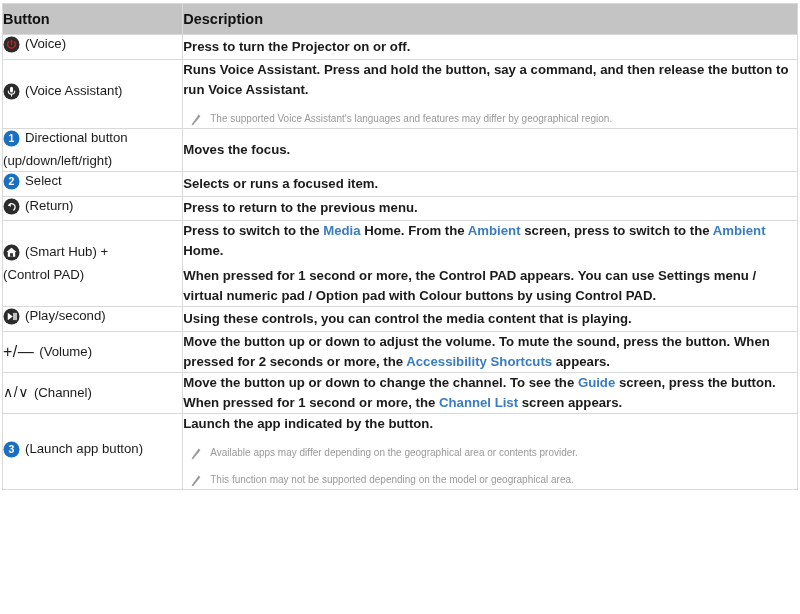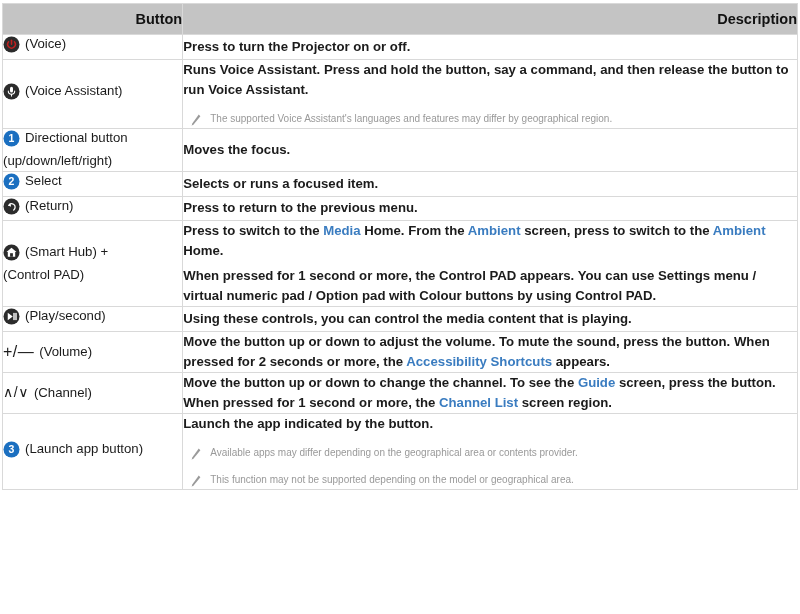--- a/index.html
+++ b/index.html
@@ -32,21 +32,21 @@
   table.btn-table td {
     border: 1px solid #d9d9d9;
     vertical-align: middle;
     padding: 0;
   }
   thead th {
     background: #c4c4c4;
     color: #111111;
     font-size: 14.5px;
     font-weight: bold;
-    text-align: right;
+    text-align: left;
     height: 30px;
     line-height: 30px;
     border-color: #bdbdbd;
     border-top: 1px solid #c4c4c4;
   }
   col.c-button { width: 180px; }
   col.c-desc { width: 614px; }
 
   td.btn-cell {
     padding: 7px 8px 7px 13px;
@@ -306,21 +306,21 @@
 
       <tr>
         <td class="btn-cell">
           <span class="btn-inline">
             <span class="glyph-txt small">∧/∨</span>
             <span class="btn-label">(Channel)</span>
           </span>
         </td>
         <td class="desc-cell">
           <p class="para">
-            <span>Move the button up or down to change the channel. To see the </span><span class="lnk">Guide</span><span> screen, press the button. When pressed for 1 second or more, the </span><span class="lnk">Channel List</span><span> screen region.</span>
+            <span>Move the button up or down to change the channel. To see the </span><span class="lnk">Guide</span><span> screen, press the button. When pressed for 1 second or more, the </span><span class="lnk">Channel List</span><span> screen appears.</span>
           </p>
         </td>
       </tr>
 
       <tr>
         <td class="btn-cell">
           <span class="btn-inline">
             <span class="ico">
               <svg viewBox="0 0 34 34">
                 <circle cx="17" cy="17" r="16" fill="#1b6fc0"></circle>

